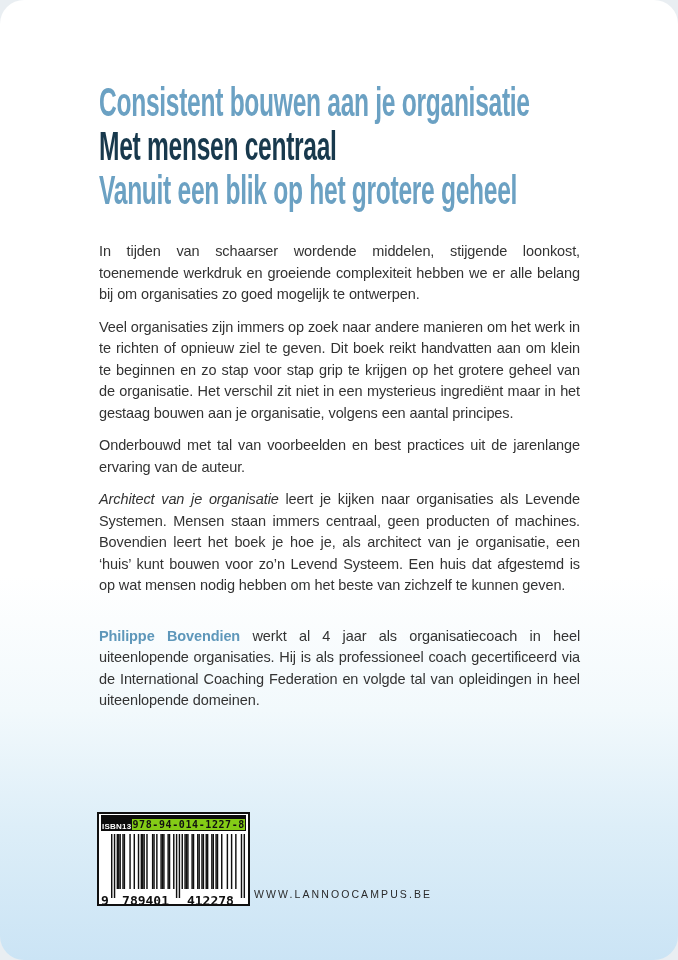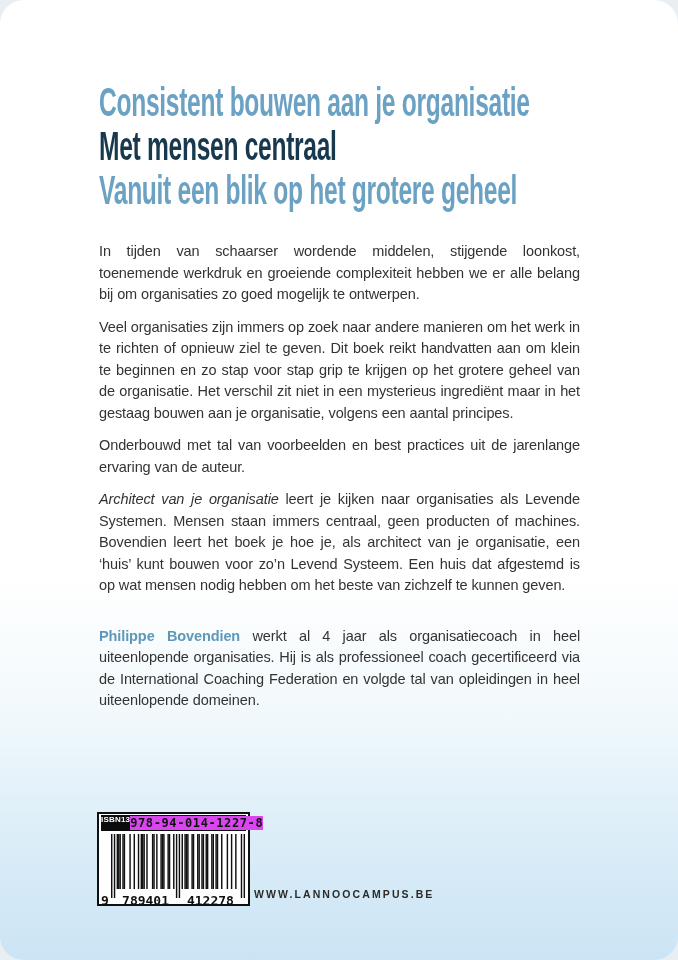--- a/index.html
+++ b/index.html
@@ -71,39 +71,39 @@
     width: 153px;
     height: 94px;
     background: #ffffff;
     border: 2px solid #101010;
     padding: 1px 2px;
   }
   .isbn-strip {
     display: flex;
     height: 16px;
     background: #0c0c0c;
-    align-items: flex-start;
+    align-items: flex-end;
   }
   .isbn-label {
     width: 37px;
     color: #ffffff;
     font-size: 8px;
     font-weight: bold;
     letter-spacing: 0.2px;
     display: flex;
     align-items: center;
     justify-content: center;
   }
   .isbn-number {
     flex: 1;
-    background: #d946ef;
+    background: #84cc16;
     margin: 1px 1px 1px 0;
     color: #101010;
     font-family: "DejaVu Sans Mono", monospace;
-    font-size: 12px;
+    font-size: 10px;
     font-weight: bold;
     letter-spacing: 0.6px;
     display: flex;
     align-items: center;
     justify-content: center;
     white-space: nowrap;
   }
   .bars-wrap {
     position: relative;
     width: 146px;
@@ -111,21 +111,21 @@
     margin-top: 2px;
   }
   .bars-wrap svg { display: block; }
 
   
   .website {
     position: absolute;
     left: 254px;
     top: 888px;
     font-size: 10.5px;
-    font-weight: 700;
+    font-weight: 400;
     letter-spacing: 2.1px;
     color: #2b2b2b;
     white-space: nowrap;
   }
 </style>
 </head>
 <body>
 
 <div class="page">
 

